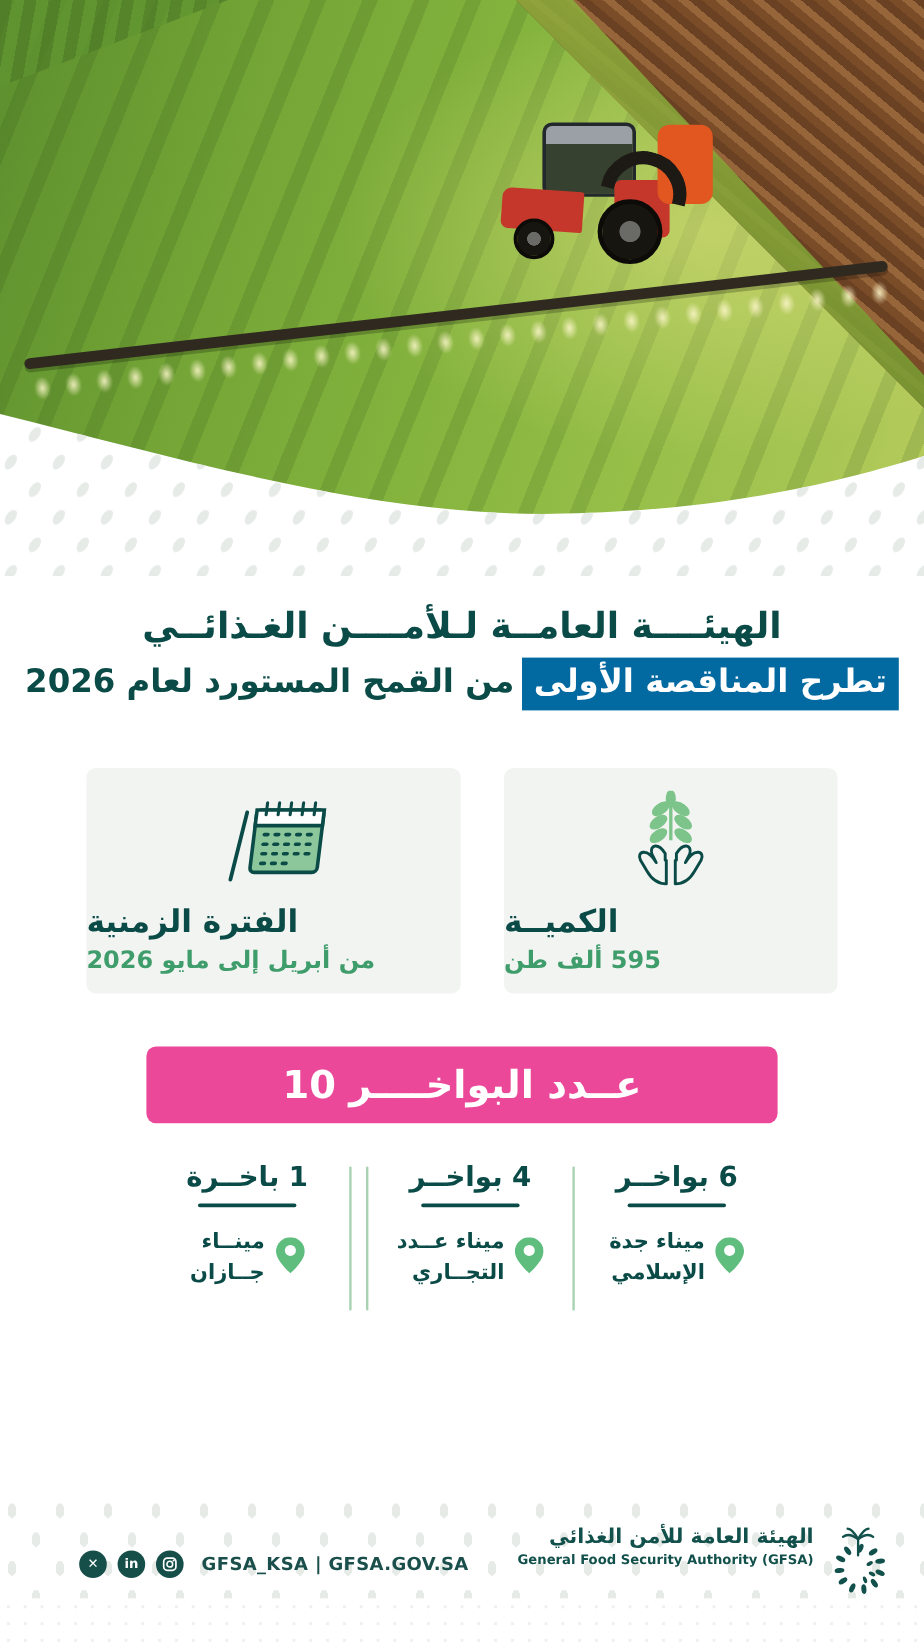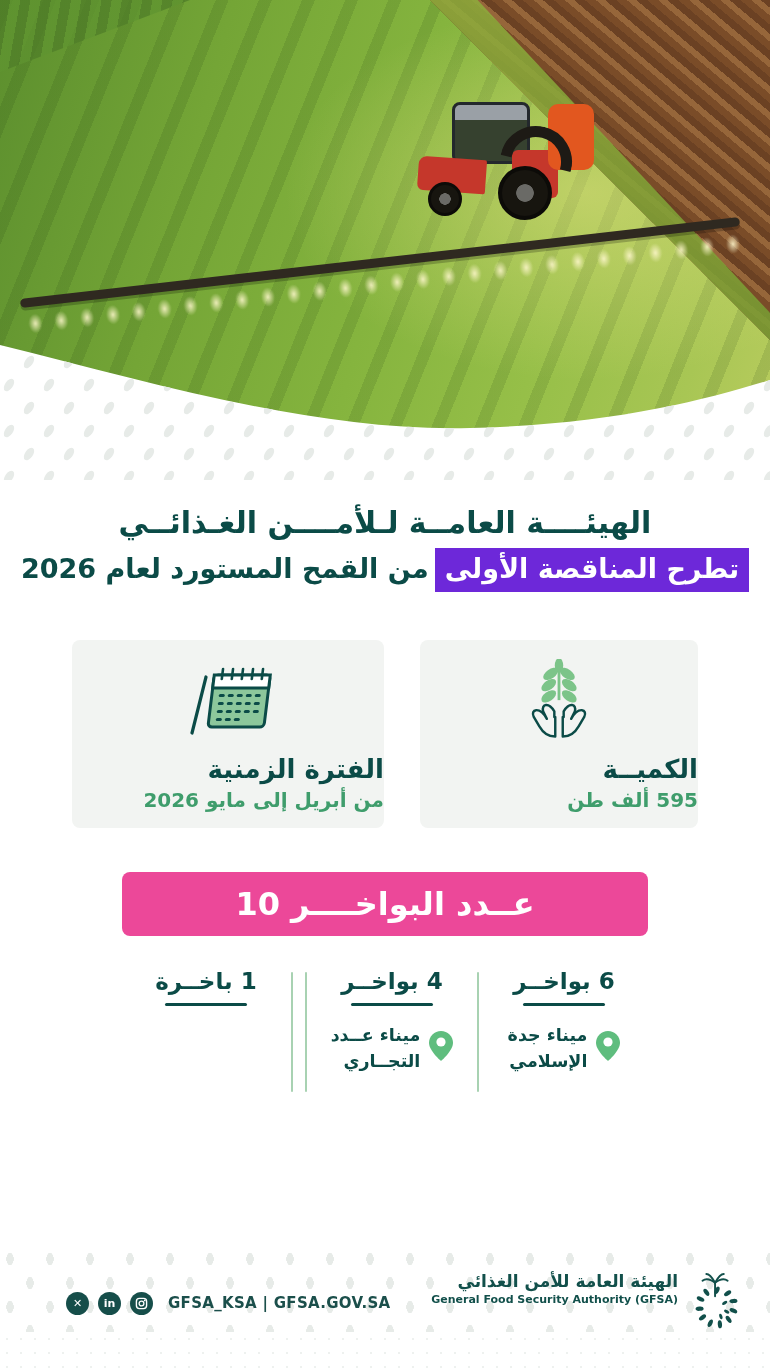--- a/index.html
+++ b/index.html
@@ -41,26 +41,26 @@
     background:radial-gradient(circle,#6a6a66 0 26%,#17150f 28% 100%); border:4px solid #0c0b08; }
   .tank { position:absolute; left:548px; top:104px; width:46px; height:66px; background:#e2571f; border-radius:10px; }
   .hose { position:absolute; left:500px; top:126px; width:72px; height:72px; border:11px solid #1d1a15;
     border-radius:50%; clip-path:inset(0 0 48% 0); transform:rotate(14deg); }
   .hero-wave { position:absolute; left:0; bottom:0; width:770px; height:150px; }
 
   
   .title-block { position:absolute; top:503px; left:0; width:770px; text-align:center; direction:rtl; }
   .title-l1 { color:#0b4b47; font-size:30px; font-weight:700; line-height:1.3; }
   .title-l2 { margin-top:6px; font-size:27px; font-weight:700; color:#0b4b47; line-height:1.35; }
-  .hl { background:#6d28d9; color:#ffffff; padding:3px 10px 5px; margin-inline-end:6px; display:inline-block; }
+  .hl { background:#0369a1; color:#ffffff; padding:3px 10px 5px; margin-inline-end:6px; display:inline-block; }
 
   
   .cards-row { position:absolute; top:640px; left:0; width:770px; padding:0 72px; direction:rtl;
     display:flex; justify-content:space-between; }
-  .card { background:#f2f4f2; border-radius:8px; height:188px; text-align:right; padding-top:20px; }
+  .card { background:#f2f4f2; border-radius:8px; height:188px; text-align:left; padding-top:20px; }
   .card.quantity { width:278px; }
   .card.period { width:312px; }
   .card-title { margin-top:10px; font-size:26px; font-weight:700; color:#0b4b47; }
   .card-value { margin-top:4px; font-size:20px; font-weight:700; color:#3f9d6c; }
   .card .icon-wrap { height:84px; display:flex; align-items:center; justify-content:center; }
 
   
   .banner { position:absolute; top:872px; left:122px; width:526px; height:64px; background:#ec4899;
     border-radius:8px; display:flex; align-items:center; justify-content:center; direction:rtl; }
   .banner-text { color:#ffffff; font-size:32px; font-weight:700; }
@@ -231,20 +231,30 @@
     </div>
 
     <div class="col-divider"></div>
 
 
     <div class="col-divider"></div>
 
     <div class="port-col">
       <div class="port-count">1 باخــرة</div>
       <div class="port-underline"></div>
+      <div class="port-loc">
+        <span>
+          <svg width="24" height="30" viewBox="0 0 24 30">
+              <path d="M12 0C5.4 0 0 5.3 0 11.8 0 20 12 30 12 30s12-10 12-18.2C24 5.3 18.6 0 12 0z" fill="#5fbd7e"></path>
+              <circle cx="12" cy="11" r="4.6" fill="#ffffff"></circle>
+            </svg>
+        </span>
+        <div class="port-name">مينــاء
+جــازان</div>
+      </div>
     </div>
 
   </div>
 
   <div class="footer-band"></div>
   <div class="footer-dots"></div>
 
   <div class="footer-row">
     <div class="social-group">
       <span class="soc">✕</span>

